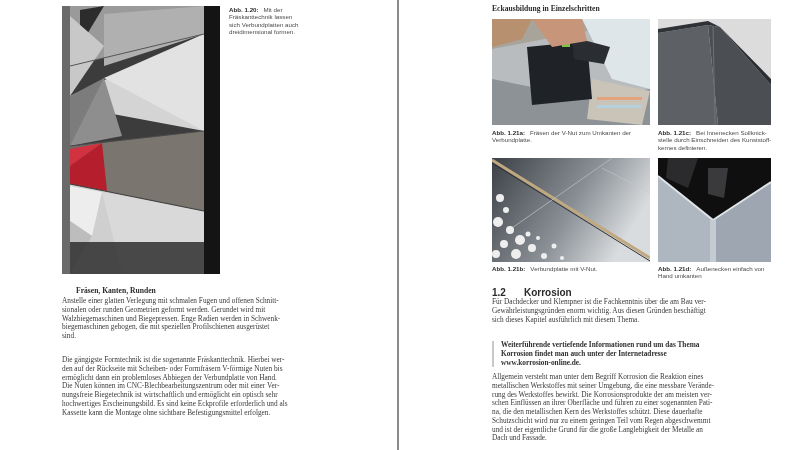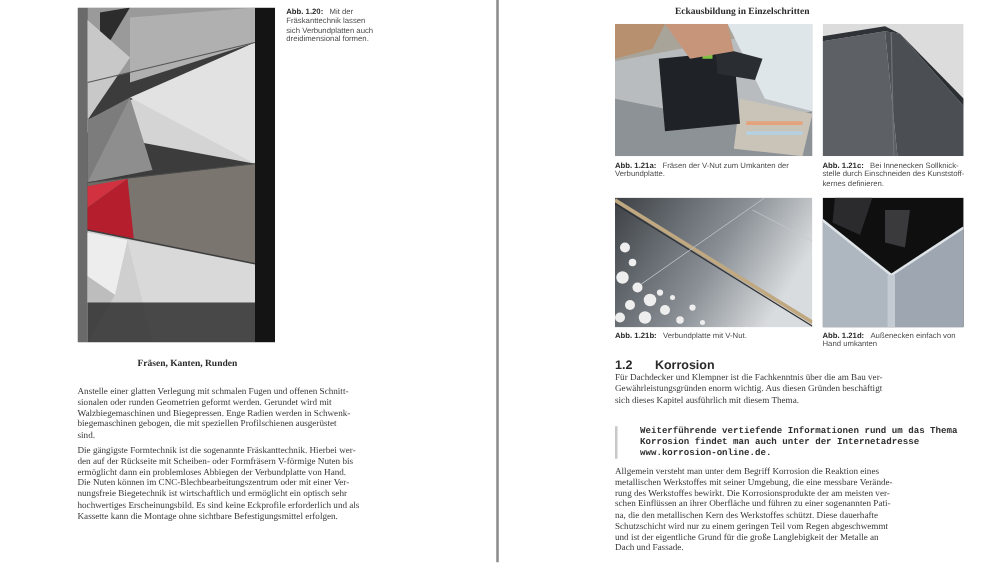--- a/index.html
+++ b/index.html
@@ -37,53 +37,52 @@
   .cap-b { left: 492px; top: 265px; width: 158px; }
   .cap-d { left: 658px; top: 265px; width: 120px; }
 
   
   .subhead {
     position: absolute;
     font-family: "Liberation Serif", serif;
     font-weight: bold;
     font-size: 7.6px;
     color: #2a2a2a;
-    margin-left: 48px;
-  }
-  .subhead-left { left: 62px; top: 286px; }
+  }
+  .subhead-left { left: 76px; top: 286px; }
   .subhead-right { left: 492px; top: 4px; }
 
   .section-head {
     position: absolute; left: 492px; top: 287px;
     font-family: "Liberation Sans", sans-serif;
     font-weight: bold; font-size: 10px; color: #2a2a2a;
     display: flex; gap: 18px;
   }
 
   
   .body-text {
     position: absolute;
     font-family: "Liberation Serif", serif;
     font-size: 7.3px;
     line-height: 8.75px;
     color: #3a3a3a;
     text-align: justify;
     hyphens: manual;
   }
   .body-text .ln { display: block; white-space: nowrap; text-align: left; }
-  .lp1 { left: 62px; top: 297px; width: 300px; margin-top: 12px; }
+  .lp1 { left: 62px; top: 297px; width: 300px; }
   .lp2 { left: 62px; top: 356px; width: 300px; font-family: Liberation Serif, serif; }
   .rp1 { left: 492px; top: 298px; width: 300px; }
   .rp2 { left: 492px; top: 373px; width: 300px; }
 
   .note {
     position: absolute; left: 492px; top: 341px; width: 290px;
     border-left: 2.5px solid #c8c8c8;
-    padding-left: 18px;
-    font-family: Liberation Mono, monospace;
+    padding-left: 7px;
+    font-family: Liberation Serif, serif;
     font-weight: bold;
     font-size: 7.3px; line-height: 8.75px; color: #2f2f2f;
   }
   .note .ln { display: block; white-space: nowrap; }
 </style>
 </head>
 <body>
 
 <div class="page page-left"></div>
 <div class="page page-right"></div>

